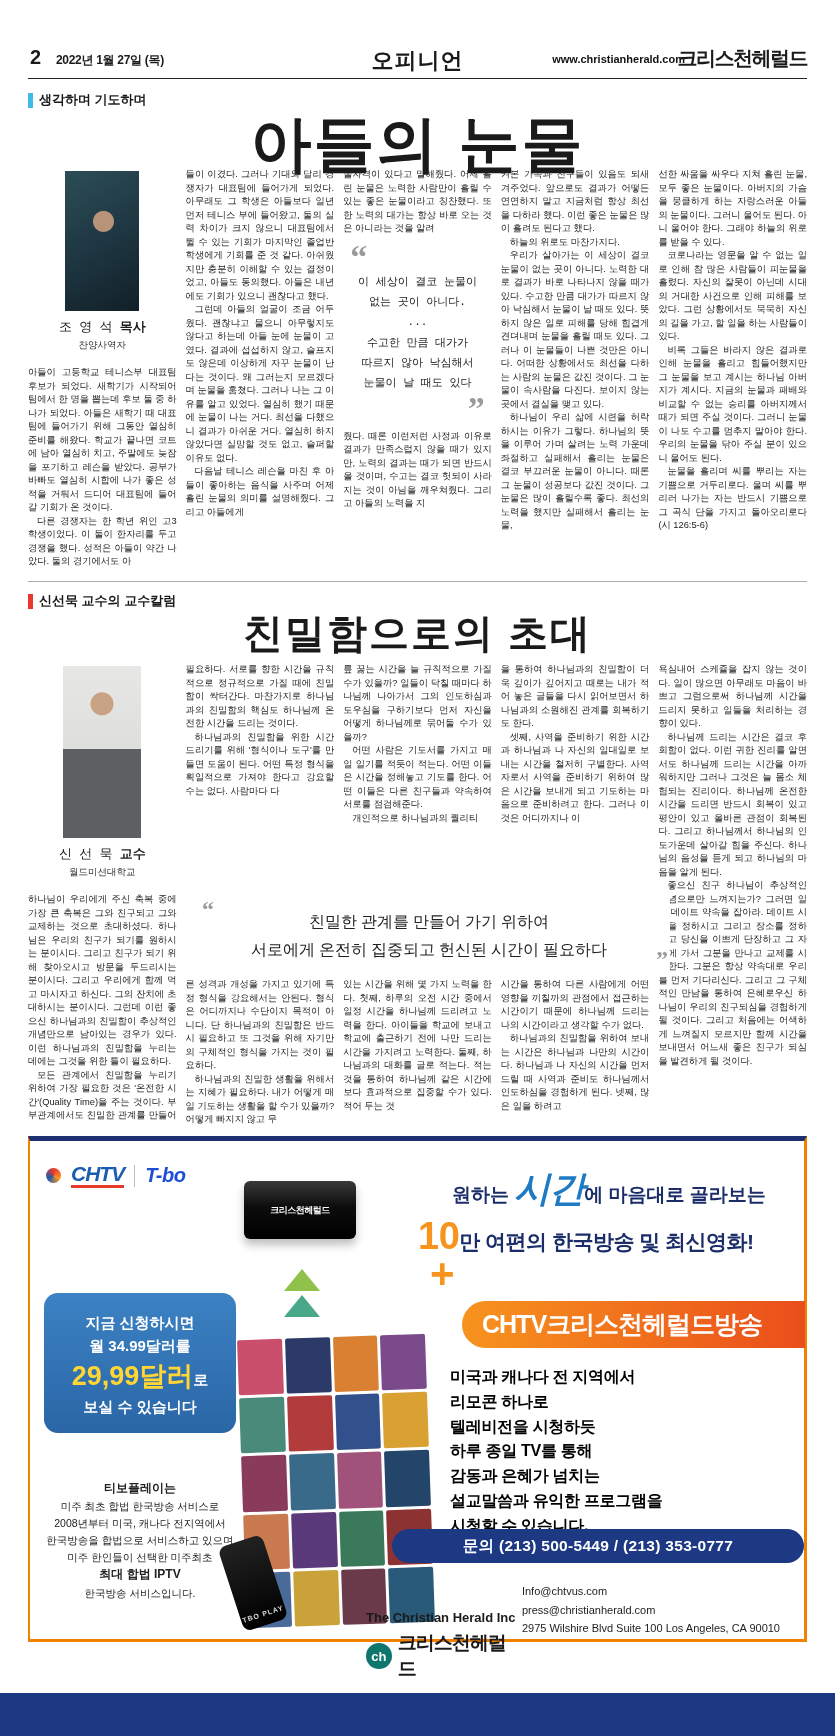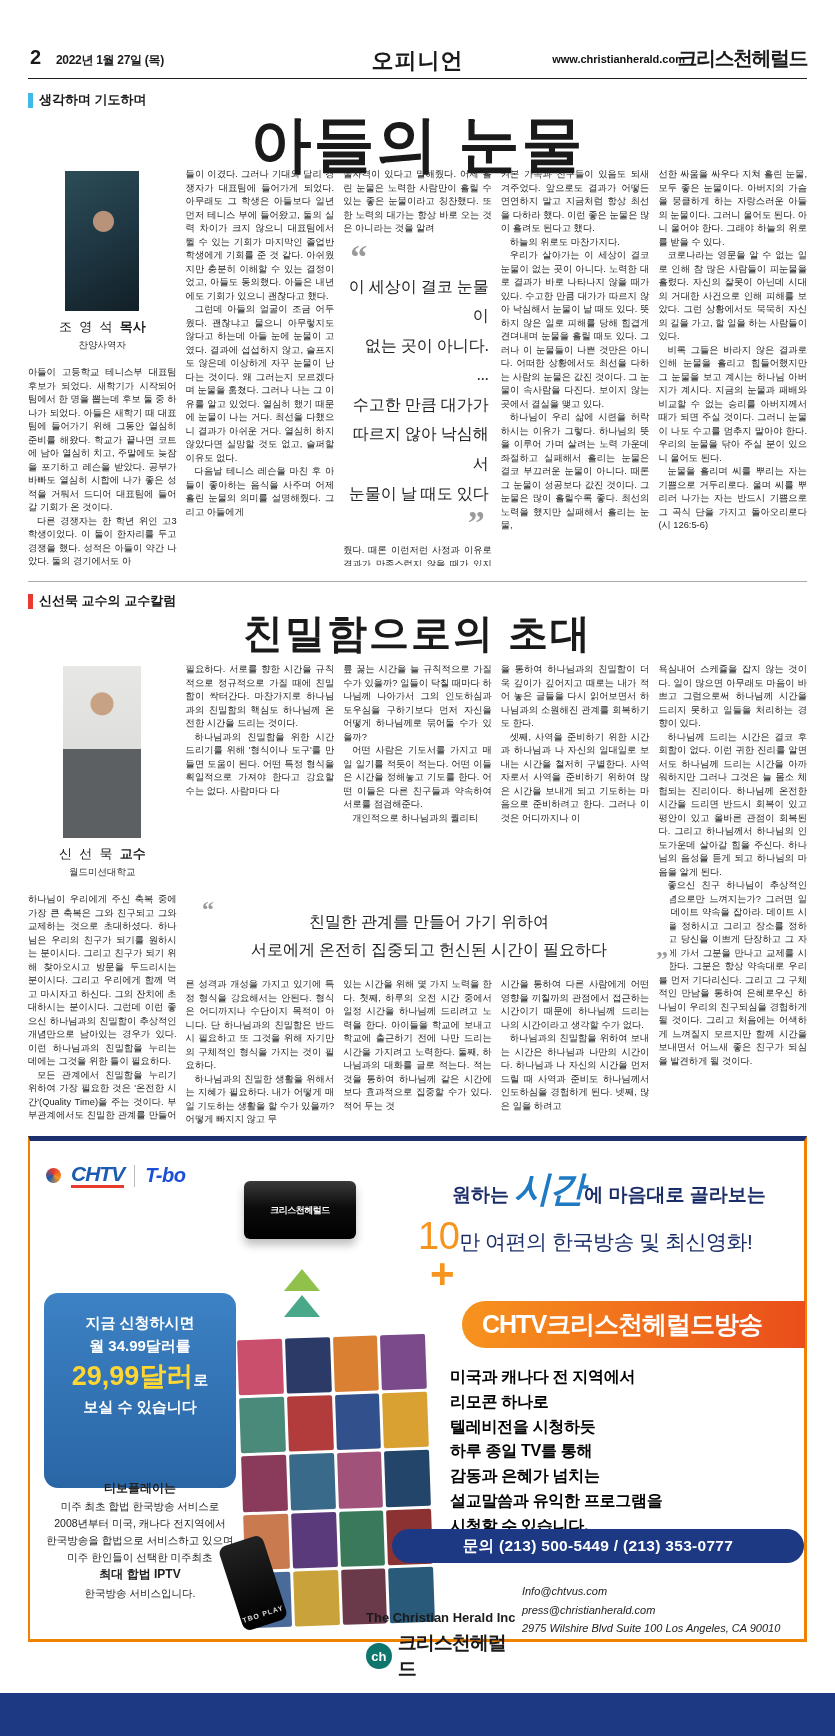--- a/index.html
+++ b/index.html
@@ -41,21 +41,21 @@
   .photo2 { width:78px; height:172px;
     background: radial-gradient(circle at 50% 22%, #c9a183 11px, rgba(0,0,0,0) 12px),
                 linear-gradient(to top, #5c6063 0 52%, rgba(0,0,0,0) 52%),
                 linear-gradient(#e7e8e5,#d4d6d2); }
   .byline { text-align:center; margin-bottom:14px; }
   .byline .nm { font-family:"Liberation Serif","DejaVu Serif",serif; font-size:13px; letter-spacing:2px; }
   .byline .nm b { letter-spacing:0; font-family:"Liberation Sans",sans-serif; }
   .byline .aff { font-size:9.5px; color:#333; margin-top:3px; }
   
   .q1 { position:relative; margin:6px 1px 10px 1px; padding:30px 2px 26px 2px; }
-  .q1 .qline { text-align:right; font-family:Liberation Serif, serif; font-size:16px; line-height:1.85; color:#222; }
+  .q1 .qline { text-align:center; font-family:Liberation Mono, monospace; font-size:11px; line-height:1.85; color:#222; }
   .qmark { font-family:"Liberation Serif","DejaVu Serif",serif; font-weight:900; color:#9a9a9a; font-size:34px; line-height:1; }
   .q1 .open { position:absolute; left:6px; top:-2px; }
   .q1 .close { position:absolute; right:6px; bottom:-6px; }
   
   .gapblock { height:80px; }
   .topblock { height:235px; overflow:hidden; }
   .q2 { position:absolute; left:160px; top:232px; width:482px; height:82px; background:#fff;
         display:flex; flex-direction:column; justify-content:center; align-items:center; }
   .q2 .qline { font-family:"Liberation Serif","DejaVu Serif",serif; font-size:16px; line-height:1.75; color:#222; }
   .q2 .open { position:absolute; left:14px; top:2px; font-size:24px; }
@@ -75,21 +75,21 @@
   .launch .corner-tl { position:absolute; left:8px; top:-3px; width:10px; height:10px; border-left:2px solid #555; border-top:2px solid #555; }
   .launch .corner-br { position:absolute; right:8px; bottom:-3px; width:10px; height:10px; border-right:2px solid #555; border-bottom:2px solid #555; }
   .launch .l1 { font-size:15px; font-weight:800; letter-spacing:-0.5px; }
   .launch .l2 { font-size:18px; font-weight:900; margin-top:5px; }
   .device { position:absolute; left:214px; top:40px; width:112px; height:58px; border-radius:6px;
         background:linear-gradient(#3a3a3a,#0c0c0c 45%,#000); box-shadow:0 6px 8px rgba(0,0,0,.25);
         display:flex; align-items:center; justify-content:center; color:#fff; font-size:9px; font-weight:900; letter-spacing:-0.5px; }
   .uparrow { position:absolute; left:254px; top:128px; width:36px; height:58px; }
   .uparrow .tri { width:0; height:0; border-left:18px solid transparent; border-right:18px solid transparent; border-bottom:22px solid #8fc14b; }
   .uparrow .tri2 { margin-top:4px; border-bottom-color:#4aa88a; }
-  .promo { position:absolute; left:14px; top:152px; width:192px; height:195px; border-radius:14px;
+  .promo { position:absolute; left:14px; top:152px; width:192px; height:140px; border-radius:14px;
         background:linear-gradient(#3c82c4,#2a66a6); color:#fff; text-align:center; padding-top:18px; }
   .promo .pl { font-size:15px; font-weight:700; line-height:1.55; }
   .promo .price { font-size:27px; font-weight:900; color:#ffd633; line-height:1.4; }
   .promo .price small { font-size:15px; color:#fff; font-weight:700; }
   .tibo { position:absolute; left:8px; top:338px; width:204px; text-align:center; font-size:10.5px; line-height:1.6; color:#222; }
   .tibo b { font-size:12px; }
   .collage { position:absolute; left:212px; top:196px; width:188px; height:288px;
         display:grid; grid-template-columns:repeat(4,1fr); grid-auto-rows:1fr; gap:3px; transform:rotate(-2deg); }
   .collage div { border-radius:2px; }
   .collage div:nth-child(20n+1){background:#c94f6d}.collage div:nth-child(20n+2){background:#2b3a67}
@@ -101,37 +101,37 @@
   .collage div:nth-child(20n+13){background:#c97a4f}.collage div:nth-child(20n+14){background:#5a3a7a}
   .collage div:nth-child(20n+15){background:#3a7a5a}.collage div:nth-child(20n+16){background:#8c3232}
   .collage div:nth-child(20n+17){background:#4a6a9a}.collage div:nth-child(20n+18){background:#caa23a}
   .collage div:nth-child(20n+19){background:#6a3a4a}.collage div:nth-child(20n+20){background:#2a5a7a}
   .tboplay { position:absolute; left:200px; top:398px; width:46px; height:88px; border-radius:8px;
         background:linear-gradient(#222,#000); transform:rotate(-18deg);
         display:flex; align-items:flex-end; justify-content:center; padding-bottom:8px;
         color:#ddd; font-size:7px; font-weight:700; letter-spacing:1px; }
   .ad-head { position:absolute; left:394px; top:24px; width:378px; color:#1b2d69; font-weight:900; font-size:19px;margin-left:28px; }
   .ad-head .big { font-size:36px; font-style:italic; color:#1f7ac4; letter-spacing:-1px; }
-  .ad-sub { position:absolute; left:388px; top:74px; width:385px; color:#1b2d69; font-weight:400; font-size:21px; letter-spacing:-0.5px; }
+  .ad-sub { position:absolute; left:388px; top:74px; width:385px; color:#1b2d69; font-weight:700; font-size:21px; letter-spacing:-0.5px; }
   .ad-sub .num { font-size:38px; color:#f7941d; }
   .ad-plus { position:absolute; left:400px; top:112px; font-size:42px; font-weight:900; color:#f7941d; line-height:1; }
   .ad-banner { position:absolute; left:432px; top:160px; right:-1px; height:47px; border-radius:24px 0 0 24px;
         background:linear-gradient(90deg,#f7931e,#ea4e1b); color:#fff; font-weight:900; font-size:25px;
         display:flex; align-items:center; padding-left:20px; letter-spacing:-1px; }
   .ad-body { position:absolute; left:420px; top:224px; width:340px; font-size:16px; font-weight:700; color:#000000; line-height:1.55; letter-spacing:-0.3px; }
   .ad-contact { position:absolute; left:362px; top:388px; width:412px; height:34px; border-radius:17px;
         background:#1d3984; color:#fff; font-weight:800; font-size:15.5px;
         display:flex; align-items:center; justify-content:center; letter-spacing:0.3px; }
   .publisher { position:absolute; left:336px; top:438px; right:8px; display:flex; justify-content:space-between; align-items:flex-start; }
   .pub-left .en { font-size:13px; font-weight:800;margin-top:31px; }
   .pub-left .row { display:flex; align-items:center; gap:6px; margin-top:5px; }
   .ch-logo { width:26px; height:26px; border-radius:50%; background:#0f766e; color:#fff;
         display:flex; align-items:center; justify-content:center; font-weight:900; font-size:13px; }
   .pub-left .ko { font-size:19px; font-weight:900; letter-spacing:-1px; }
-  .pub-right { text-align:left; font-size:11px; color:#222; line-height:1.7; padding-top:3px;font-style:italic; }
+  .pub-right { text-align:left; font-size:11px; color:#222; line-height:1.7; padding-top:3px; }
   .pub-right .emails span { margin-right:28px; }
   
   .footer-bar { position:absolute; left:0; top:1693px; width:835px; height:43px; background:#1d3984; }
 </style>
 </head>
 <body>
 
 <div class="page">
 
   <div class="hdr">

